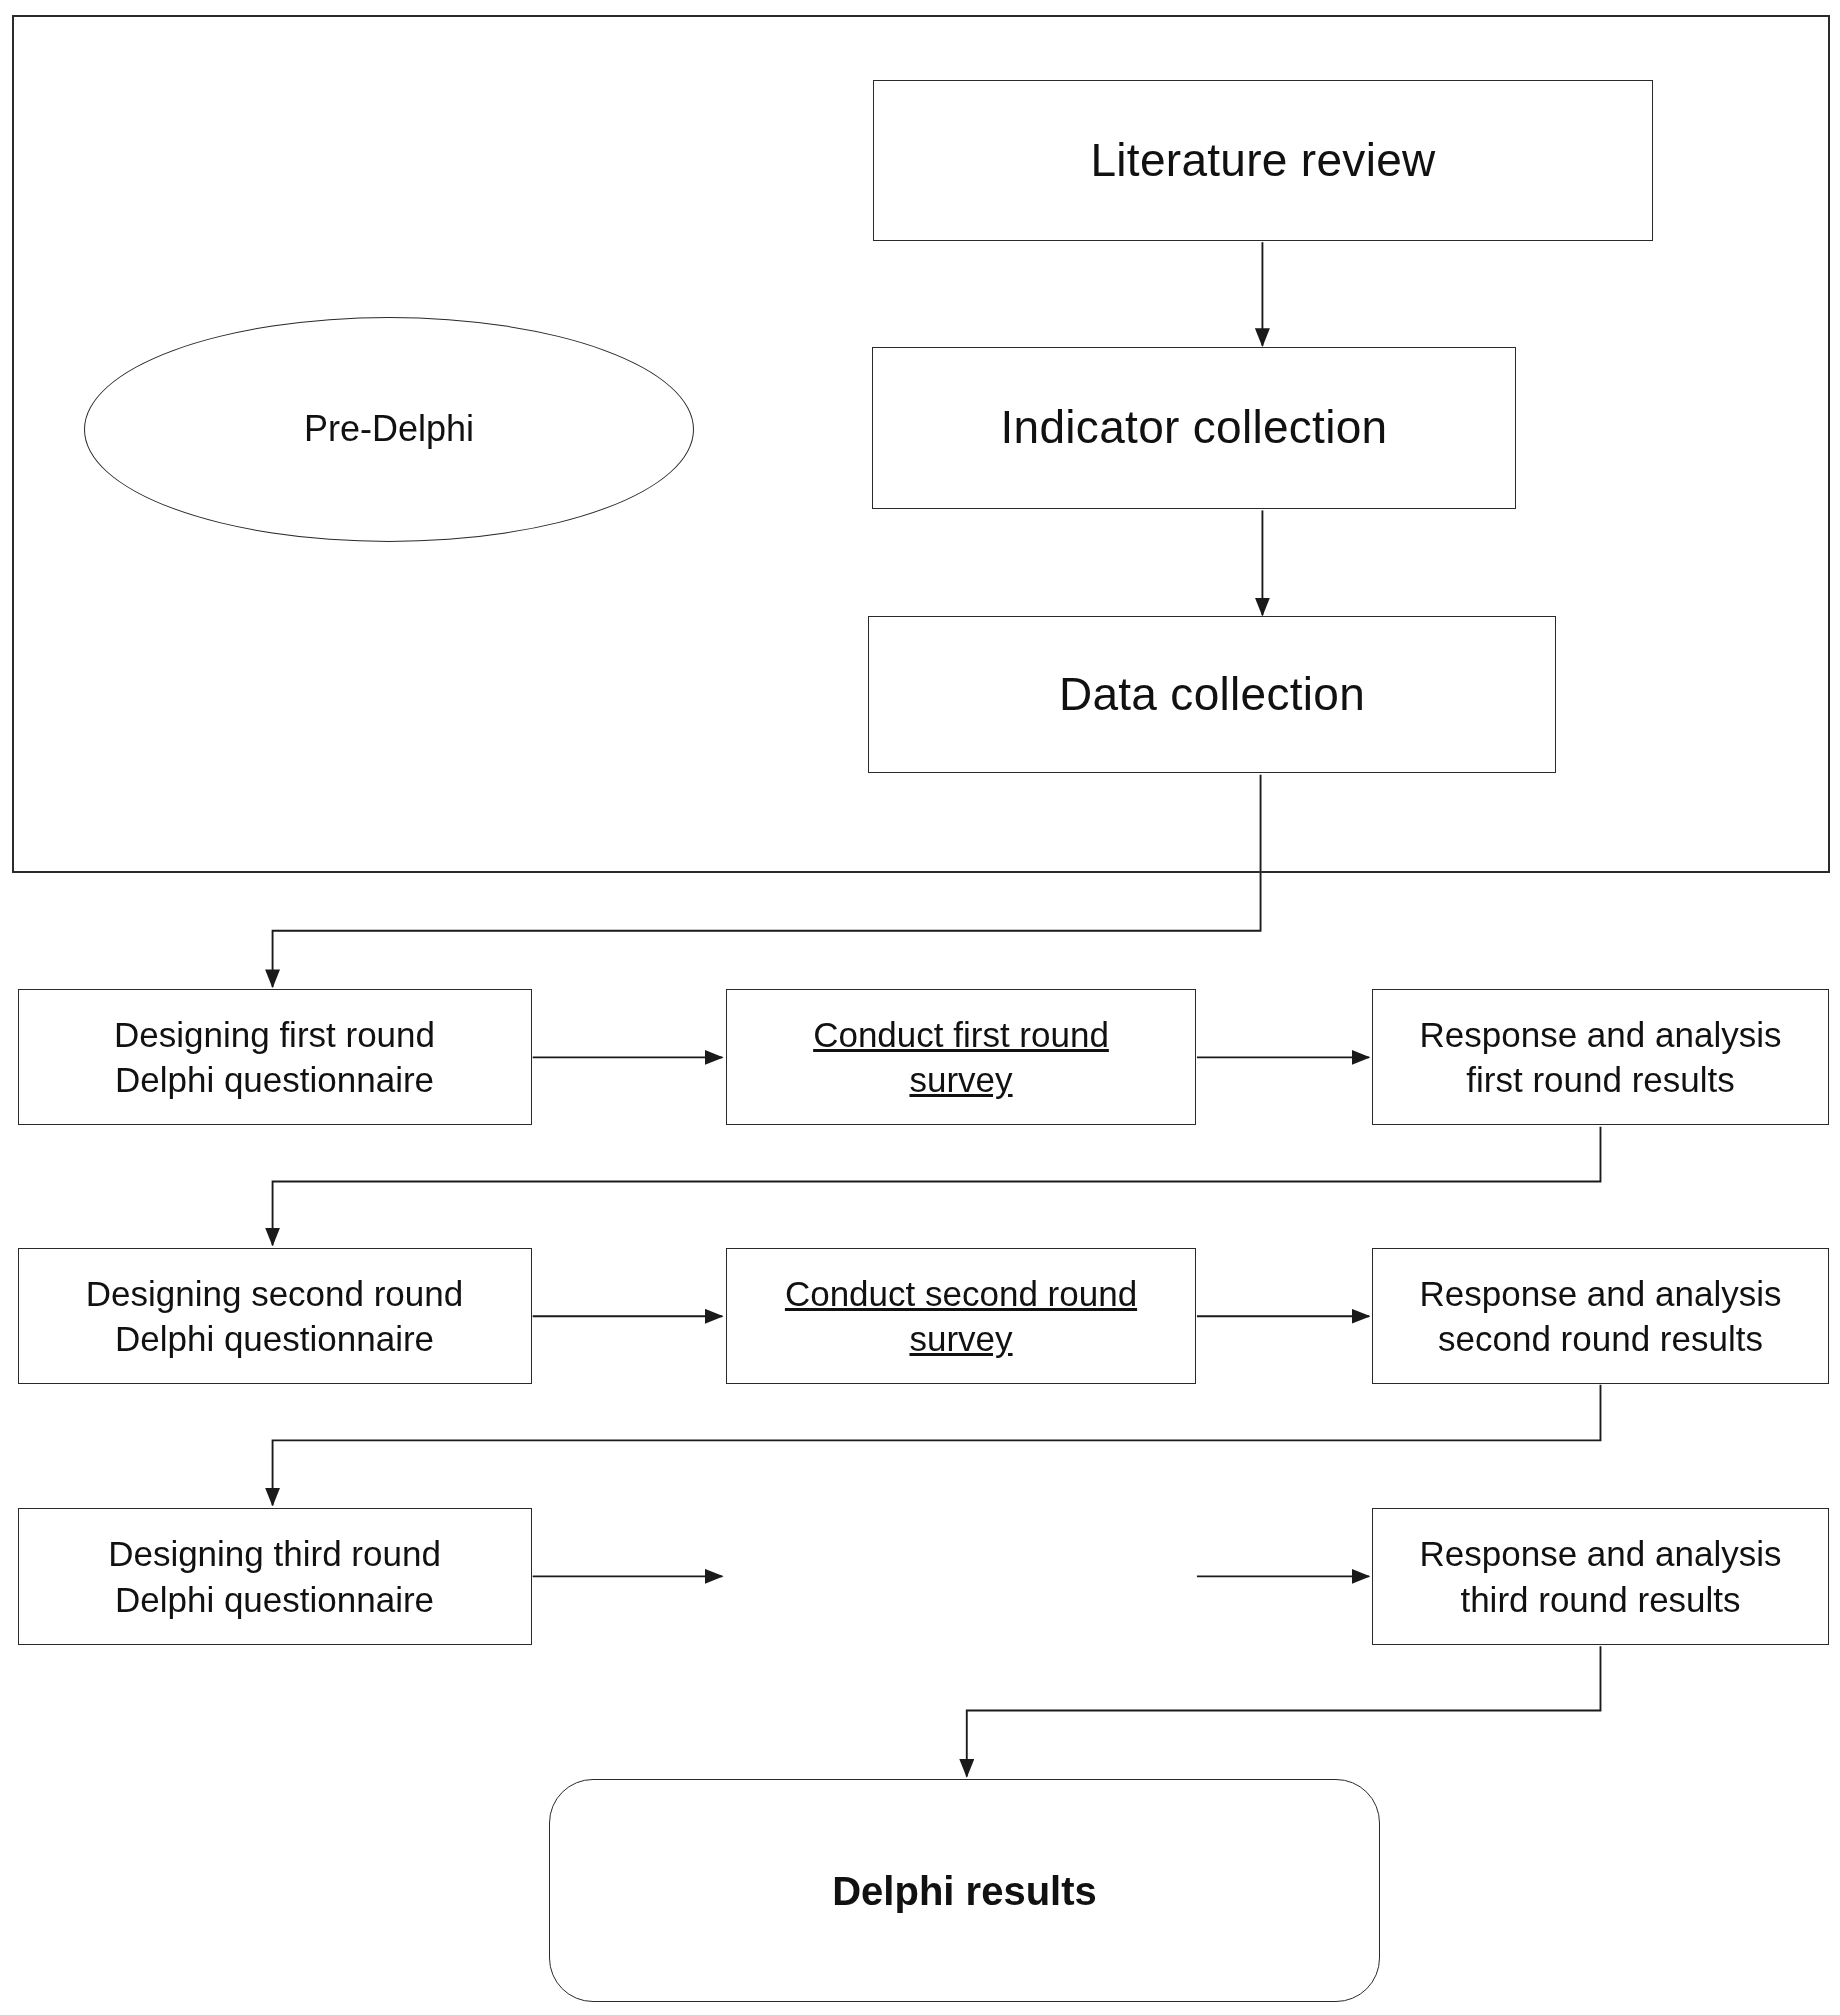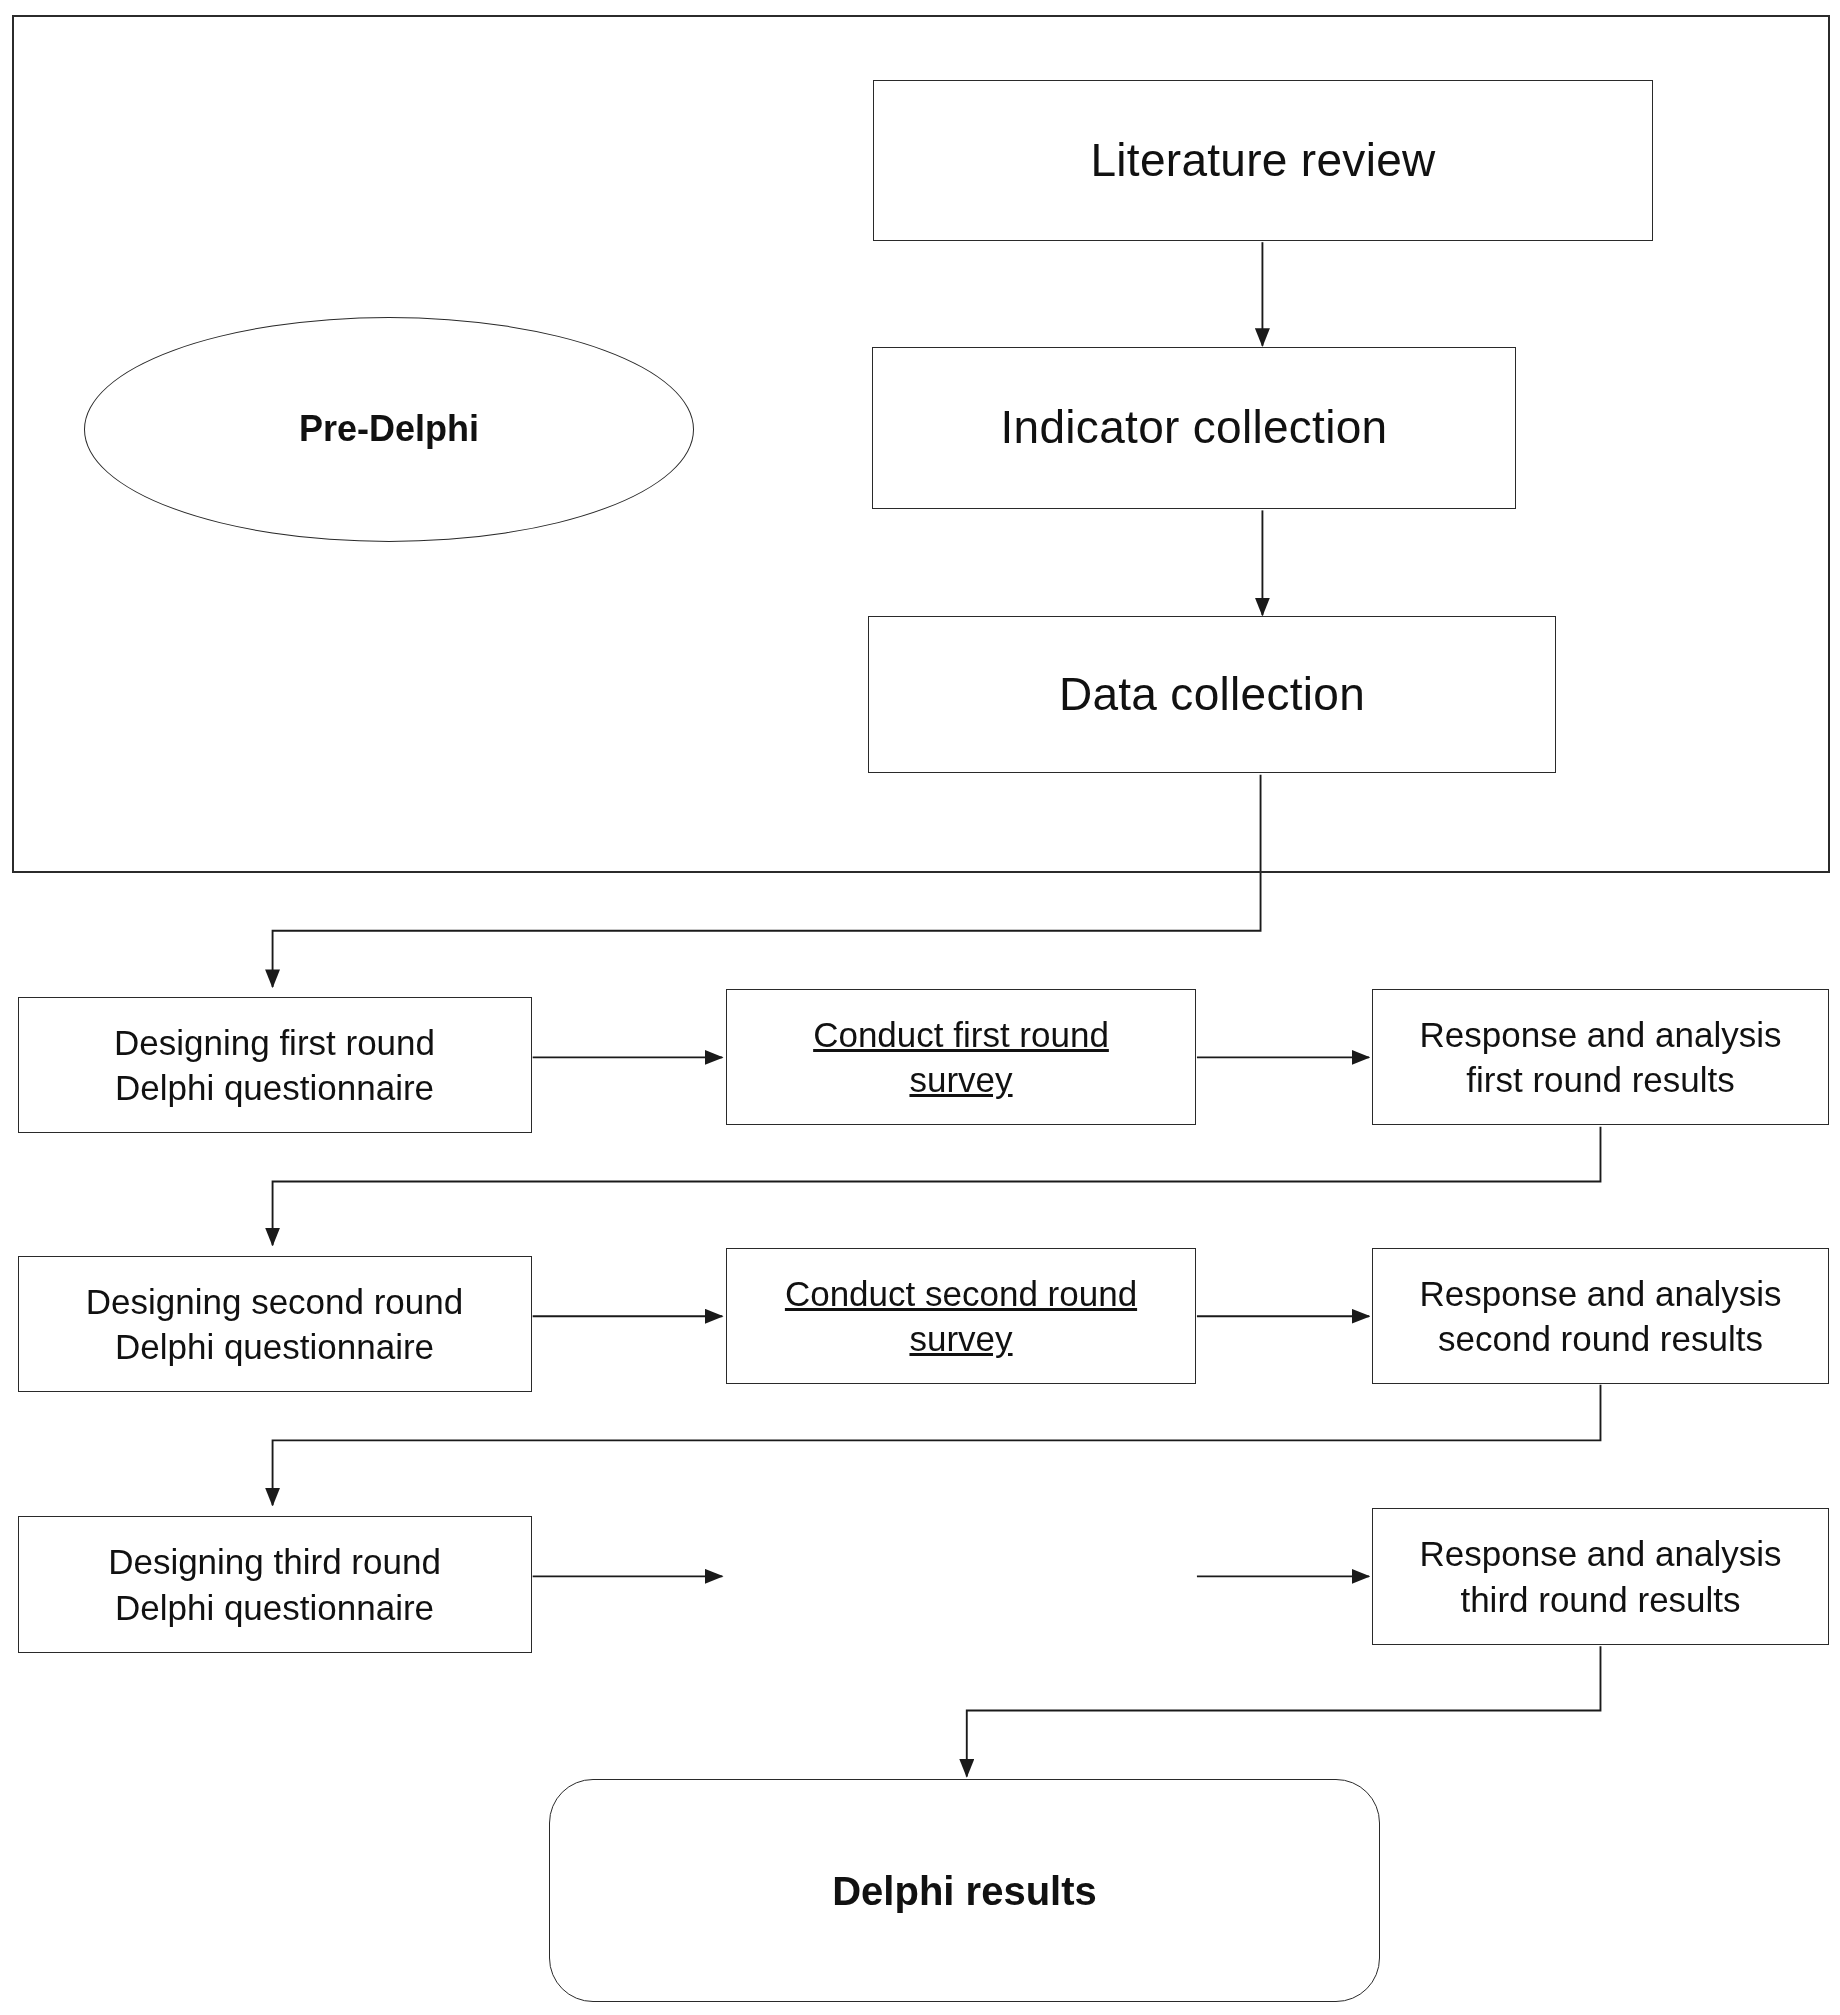--- a/index.html
+++ b/index.html
@@ -45,34 +45,34 @@
   .phase-box {
     font-size: 46px;
     letter-spacing: 0.3px;
   }
   .row-box {
     font-size: 35px;
   }
   .ellipse {
     border-radius: 50%;
     font-size: 36px;
-    font-weight: 700;
+    font-weight: 400;
   }
   .terminal {
     border-radius: 44px;
     font-size: 40px;
     font-weight: 700;
   }
   
   .box-lit   { left: 873px; top: 80px;  width: 780px; height: 161px; }
   .box-ind   { left: 872px; top: 347px;  width: 644px; height: 162px; }
   .box-data  { left: 868px; top: 616px;  width: 688px; height: 157px; }
   .ellipse   { left: 84px;  top: 317px;  width: 610px;  height: 225px; }
   
-  .col-a { left: 17.5px;   width: 514px; margin-top: 8px; }
+  .col-a { left: 17.5px;   width: 514px; }
   .col-b { left: 726px; width: 470px; text-decoration: underline; }
   .col-c { left: 1372px; width: 457px; }
   .row-1 { top: 989px; height: 136px; }
   .row-2 { top: 1248px; height: 136px; }
   .row-3 { top: 1508px; height: 137px; }
   
   .box-result { left: 549px; top: 1779px; width: 831px; height: 223px; }
 </style>
 </head>
 <body>

